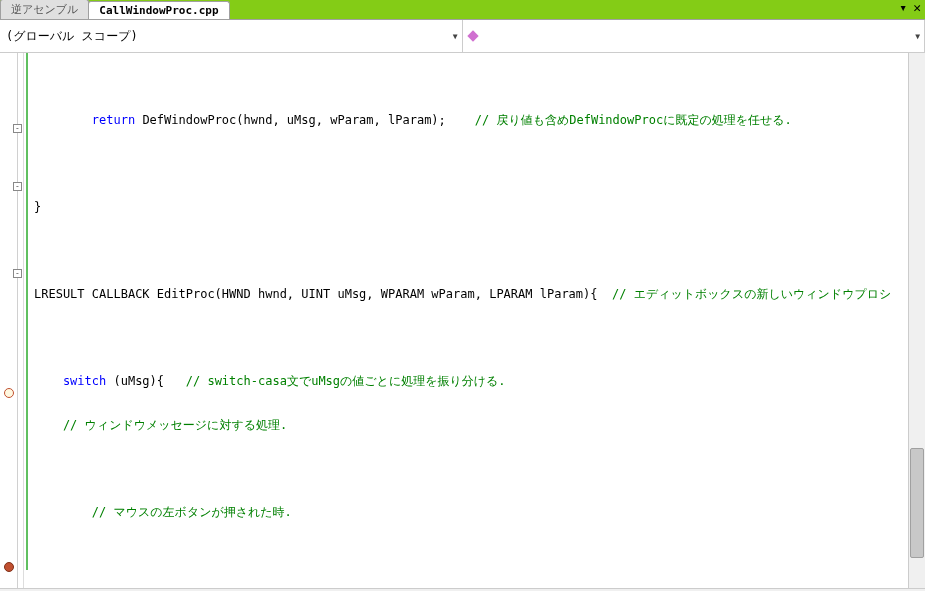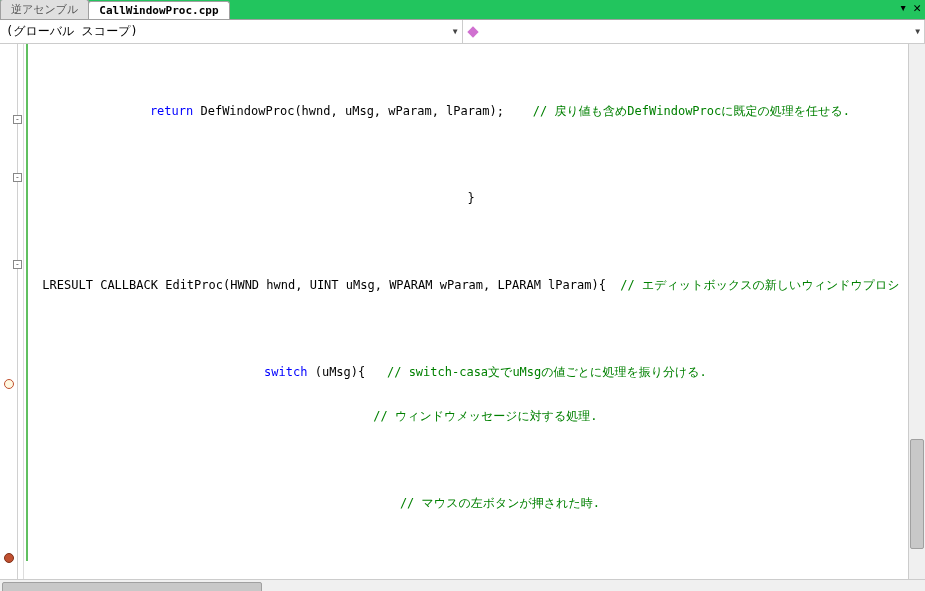--- a/index.html
+++ b/index.html
@@ -10,21 +10,21 @@
     background: #ffffff;
     width: 925px;
     height: 591px;
     overflow: hidden;
     color: #000;
   }
   .tabbar {
     display: flex;
     align-items: flex-end;
     height: 20px;
-    background: #22c55e;
+    background: #84cc16;
     border-bottom: 1px solid #a0a0a0;
     position: relative;
   }
   .tab {
     padding: 2px 10px;
     background: #e0e0e0;
     border: 1px solid #a0a0a0;
     border-bottom: none;
     font-size: 11px;
     color: #555;
@@ -45,21 +45,21 @@
   }
   .hdr-btn {
     font-family: monospace;
     font-size: 13px;
     color: #000;
     cursor: pointer;
     line-height: 16px;
   }
   .navbar {
     display: flex;
-    height: 24px;
+    height: 33px;
     border-bottom: 1px solid #ccc;
     background: #fff;
   }
   .nav-cell {
     flex: 1;
     display: flex;
     align-items: center;
     padding: 0 6px;
     border-right: 1px solid #ccc;
     font-size: 12px;
@@ -135,21 +135,21 @@
     position: relative;
   }
   .scope-bar {
     position: absolute;
     left: 2px;
     top: 0;
     bottom: 18px;
     width: 2px;
     background: #60c060;
   }
-  .code-line { height: 14.5px; padding-left: 6px; text-align: center; }
+  .code-line { height: 14.5px; padding-left: 6px; }
   .k-blue { color: #0000ff; }
   .k-green { color: #008000; }
   .plain { color: #000; }
   .vscroll {
     width: 17px;
     background: #f0f0f0;
     border-left: 1px solid #ccc;
     position: relative;
     flex-shrink: 0;
   }

